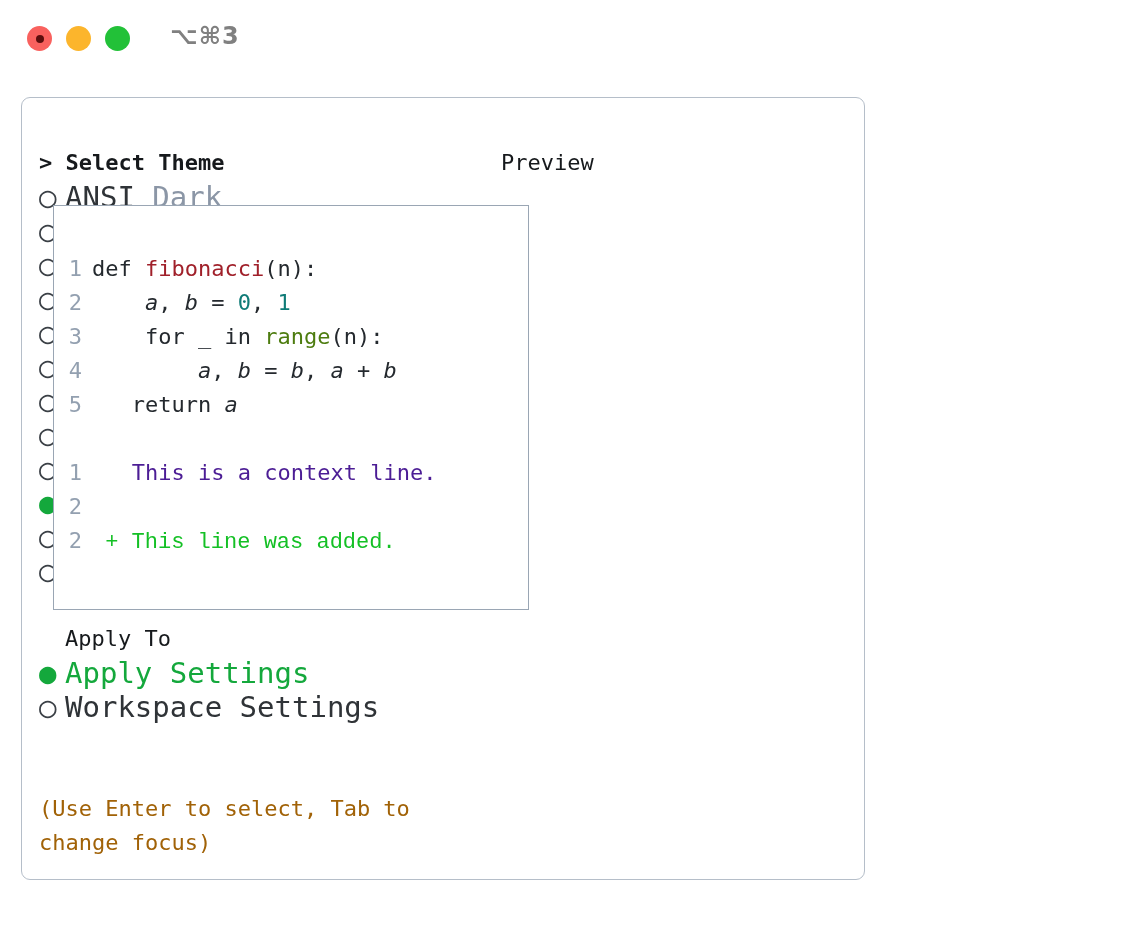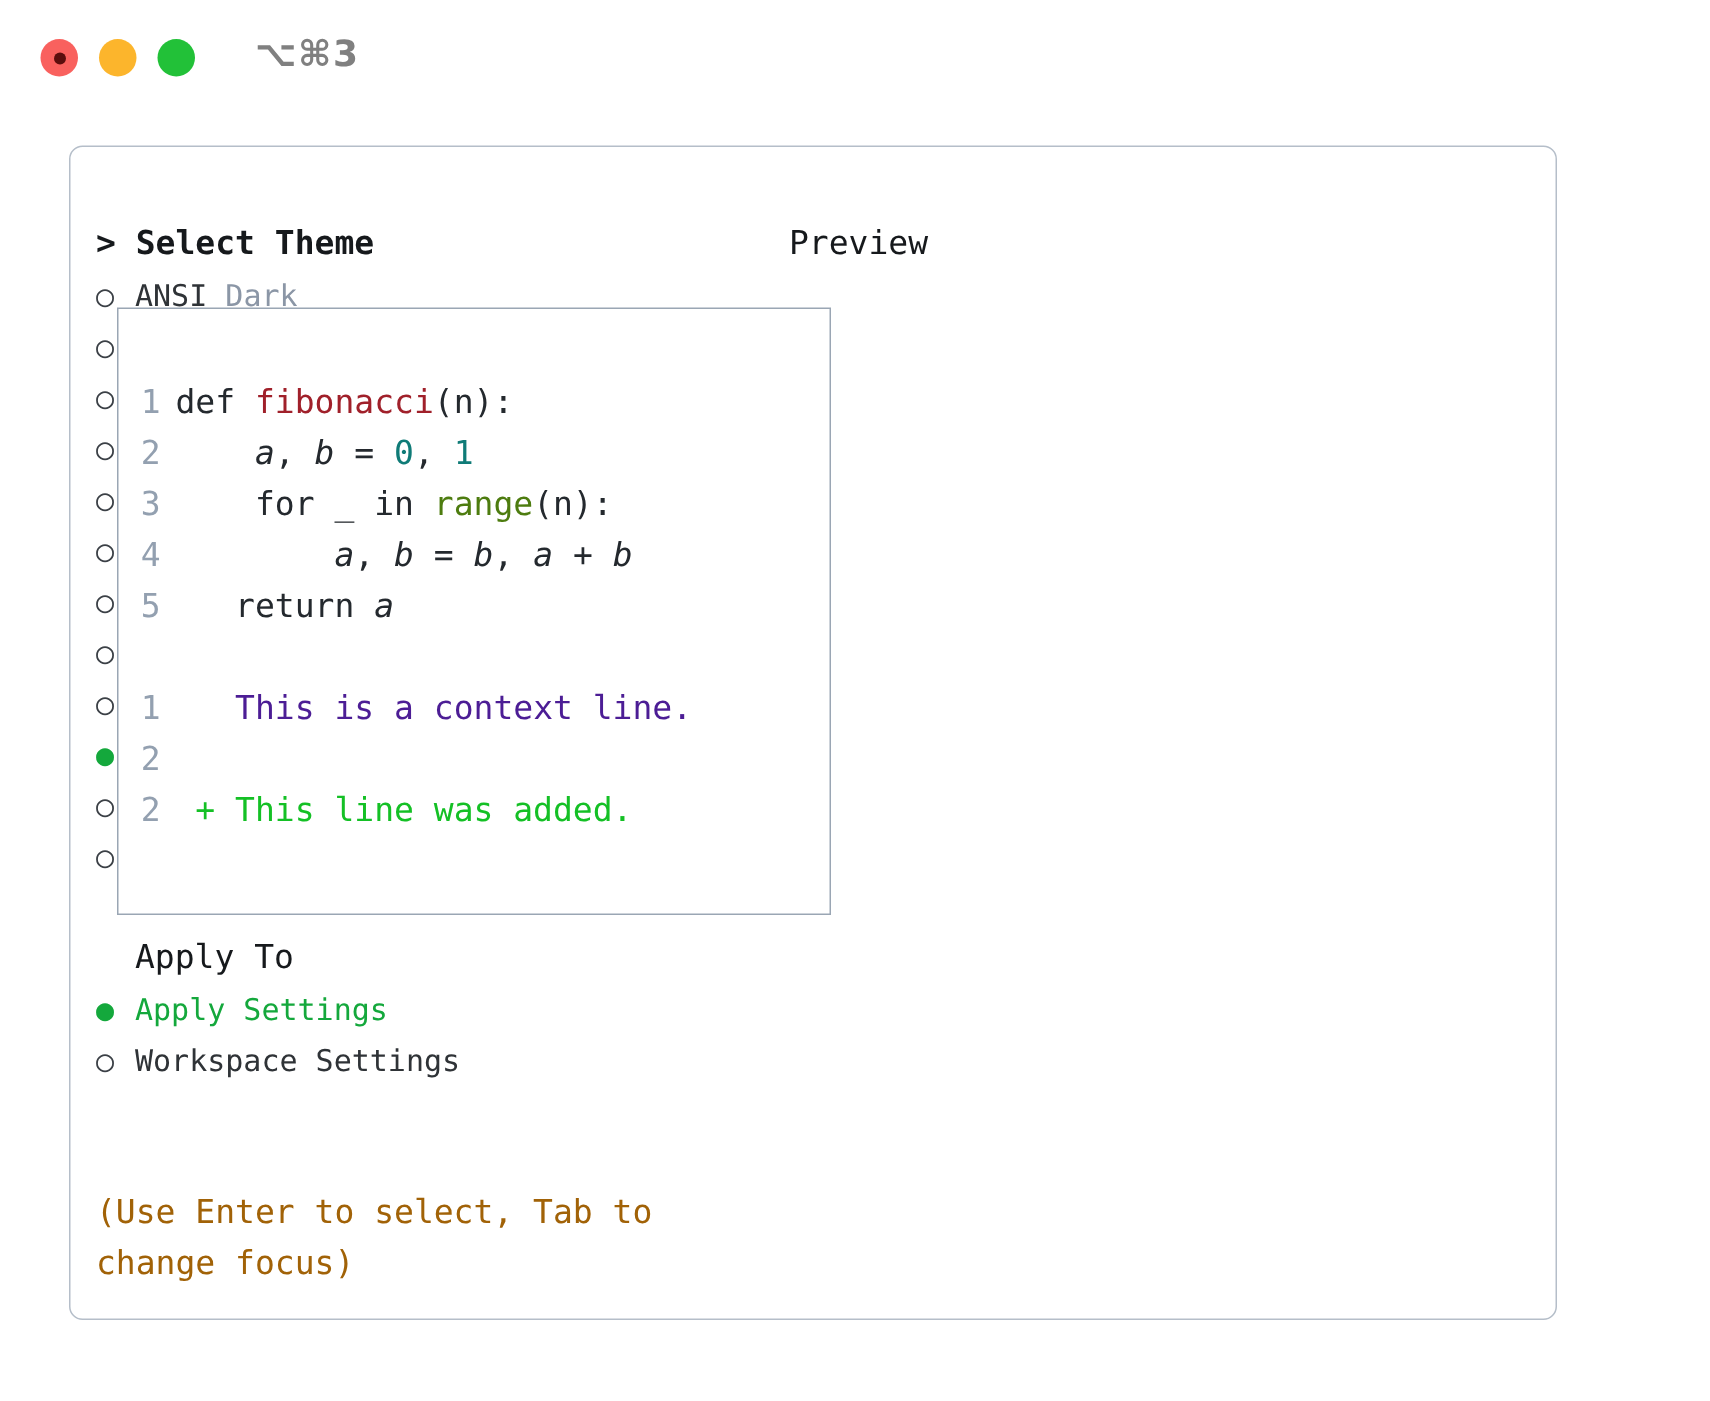--- a/index.html
+++ b/index.html
@@ -66,47 +66,46 @@
     color: #808080;
     letter-spacing: 1px;
     font-family: "DejaVu Sans", "Liberation Sans", sans-serif;
   }
 
   
   .panel {
     position: absolute;
     left: 21px;
     top: 97px;
-    width: 992px;
+    width: 844px;
     height: 783px;
     border: 1.5px solid #b5bec9;
     border-radius: 9px;
     box-sizing: border-box;
     background: #ffffff;
-    margin-left: 25px;
   }
 
   
   .left-col {
     position: absolute;
     left: 17px;
     top: 48px;
     width: 440px;
   }
   .right-col {
     position: absolute;
     left: 479px;
     top: 48px;
     width: 490px;
   }
 
   .line {
     height: 34px;
     line-height: 34px;
-    font-size: 20px;
+    font-size: 29px;
     white-space: pre;
     color: #2f3337;
   }
   .heading {
     font-weight: bold;
     color: #16191c;
     font-size: 22px;
     height: 34px;
     line-height: 34px;
     white-space: pre;
@@ -175,21 +174,21 @@
 
   
   .t-plain  { color: #24292e; }
   .t-kw     { color: #24292e; }
   .t-fn     { color: #a0202a; }
   .t-num    { color: #0f7b77; }
   .t-builtin{ color: #4d7c0f; }
   .t-var    { color: #24292e; font-style: italic; }
   .t-ctx    { color: #4c1d95; }
   .t-del    { color: #d82c20; }
-  .t-add    { color: #14c025; }
+  .t-add    { color: #14c025; font-family: Liberation Mono, monospace; }
   .code-blank { height: 34px; }
 </style>
 </head>
 <body>
 
 <div class="window">
 
   <div class="titlebar">
     <div class="dots">
       <div class="dot red">

